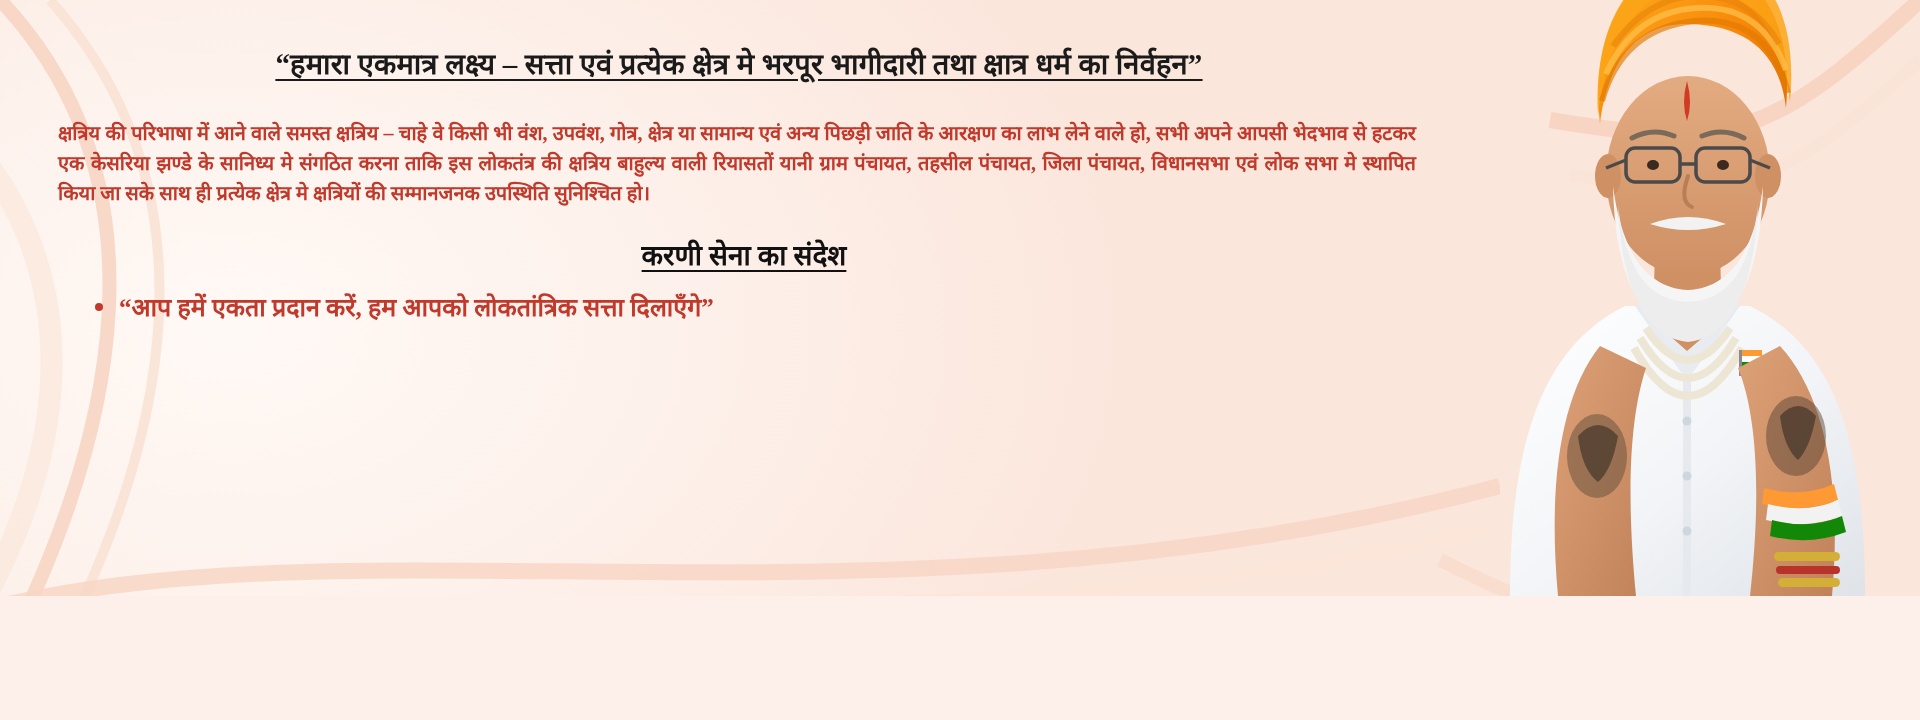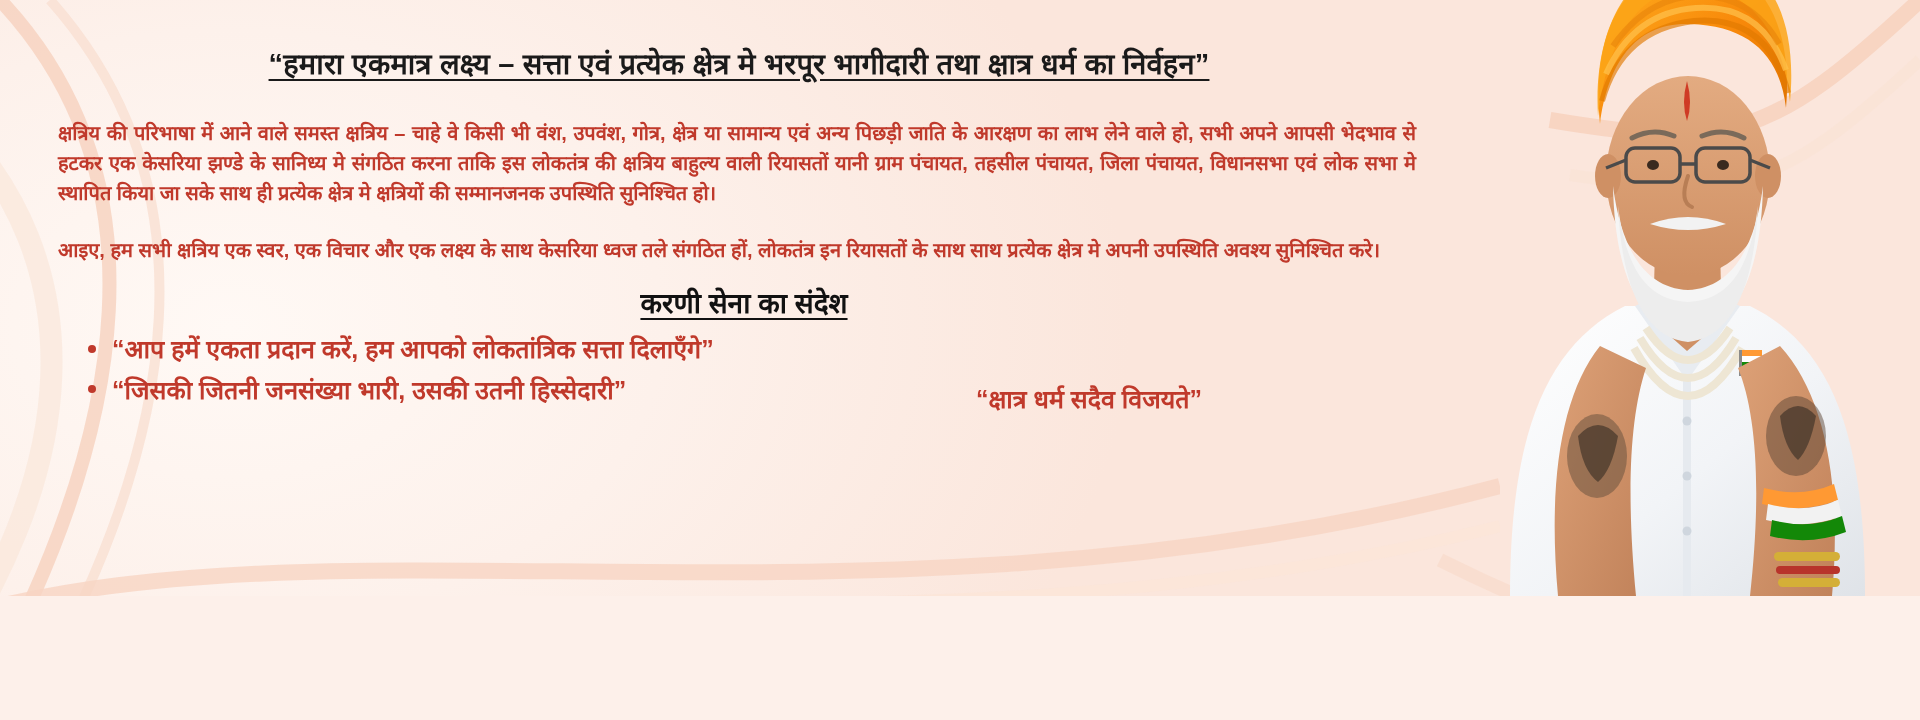--- a/index.html
+++ b/index.html
@@ -10,20 +10,21 @@
     background: #fdf0ea;
     font-family: "Liberation Sans", "DejaVu Sans", sans-serif;
   }
   .banner {
     position: relative;
     width: 1920px; height: 596px;
     background:
       radial-gradient(ellipse 900px 620px at 12% 55%, #fff9f5 0%, #fdf1eb 48%, #fbe6dc 100%),
       linear-gradient(100deg, #fdf3ee 0%, #fbe7dd 60%, #f7d8c8 100%);
     overflow: hidden;
+    font-family: Liberation Serif, serif;
   }
   
   .swoosh { position: absolute; pointer-events: none; }
   .swoosh svg { display: block; }
 
   .content {
     position: absolute;
     left: 0; top: 0;
     width: 1470px; height: 720px;
     padding: 28px 40px 10px 48px;
@@ -66,21 +67,21 @@
   .bottom-row {
     display: flex;
     align-items: flex-start;
     justify-content: space-between;
     padding: 0 8px 0 34px;
     margin-top: 4px;
   }
 
   ul.slogans {
     list-style: none;
-    margin: 0; padding: 0;
+    margin: 7px; padding: 0;
   }
   ul.slogans li {
     position: relative;
     color: #c0392b;
     font-size: 25px;
     font-weight: 600;
     line-height: 1.62;
     padding-left: 30px;
     white-space: nowrap;
   }
@@ -138,39 +139,33 @@
       <path d="M620,700 C470,690 300,640 140,560" fill="none" stroke="#f8d9c8" stroke-width="14" opacity=".6"></path>
     </svg>
   </div>
 
   <div class="content">
 
     <div class="headline">“हमारा एकमात्र लक्ष्य – सत्ता एवं प्रत्येक क्षेत्र मे भरपूर भागीदारी तथा क्षात्र धर्म का निर्वहन”</div>
 
     <p class="para first">क्षत्रिय की परिभाषा में आने वाले समस्त क्षत्रिय – चाहे वे किसी भी वंश, उपवंश, गोत्र, क्षेत्र या सामान्य एवं अन्य पिछड़ी जाति के आरक्षण का लाभ लेने वाले हो, सभी अपने आपसी भेदभाव से हटकर एक केसरिया झण्डे के सानिध्य मे संगठित करना ताकि इस लोकतंत्र की क्षत्रिय बाहुल्य वाली रियासतों यानी ग्राम पंचायत, तहसील पंचायत, जिला पंचायत, विधानसभा एवं लोक सभा मे स्थापित किया जा सके साथ ही प्रत्येक क्षेत्र मे क्षत्रियों की सम्मानजनक उपस्थिति सुनिश्चित हो।</p>
 
-    <p class="para second">आइए, हम सभी क्षत्रिय एक स्वर, एक विचार और एक लक्ष्य के साथ केसरिया ध्वज तले संगठित हों, लोकतंत्र इन रियासतों के साथ साथ प्रत्येक क्षेत्र मे अपनी उपस्थिति अवश्य सुनिश्चित करे।</p>
 
     <div class="sub-head">करणी सेना का संदेश</div>
 
     <div class="bottom-row">
 
       <ul class="slogans">
         <li>
           <span class="bullet"></span>
           <span>“आप हमें एकता प्रदान करें, हम आपको लोकतांत्रिक सत्ता दिलाएँगे”</span>
         </li>
-        <li>
-          <span class="bullet"></span>
-          <span>“जिसकी जितनी जनसंख्या भारी, उसकी उतनी हिस्सेदारी”</span>
-        </li>
       </ul>
 
       <div class="blessing">
-        <div>“क्षात्र धर्म सदैव विजयते”</div>
       </div>
 
     </div>
   </div>
 
   <div class="portrait">
     <svg viewBox="0 0 470 720" aria-hidden="true">
       <defs>
         <linearGradient id="shirt" x1="0" y1="0" x2="1" y2="1">
           <stop offset="0%" stop-color="#ffffff"></stop>

